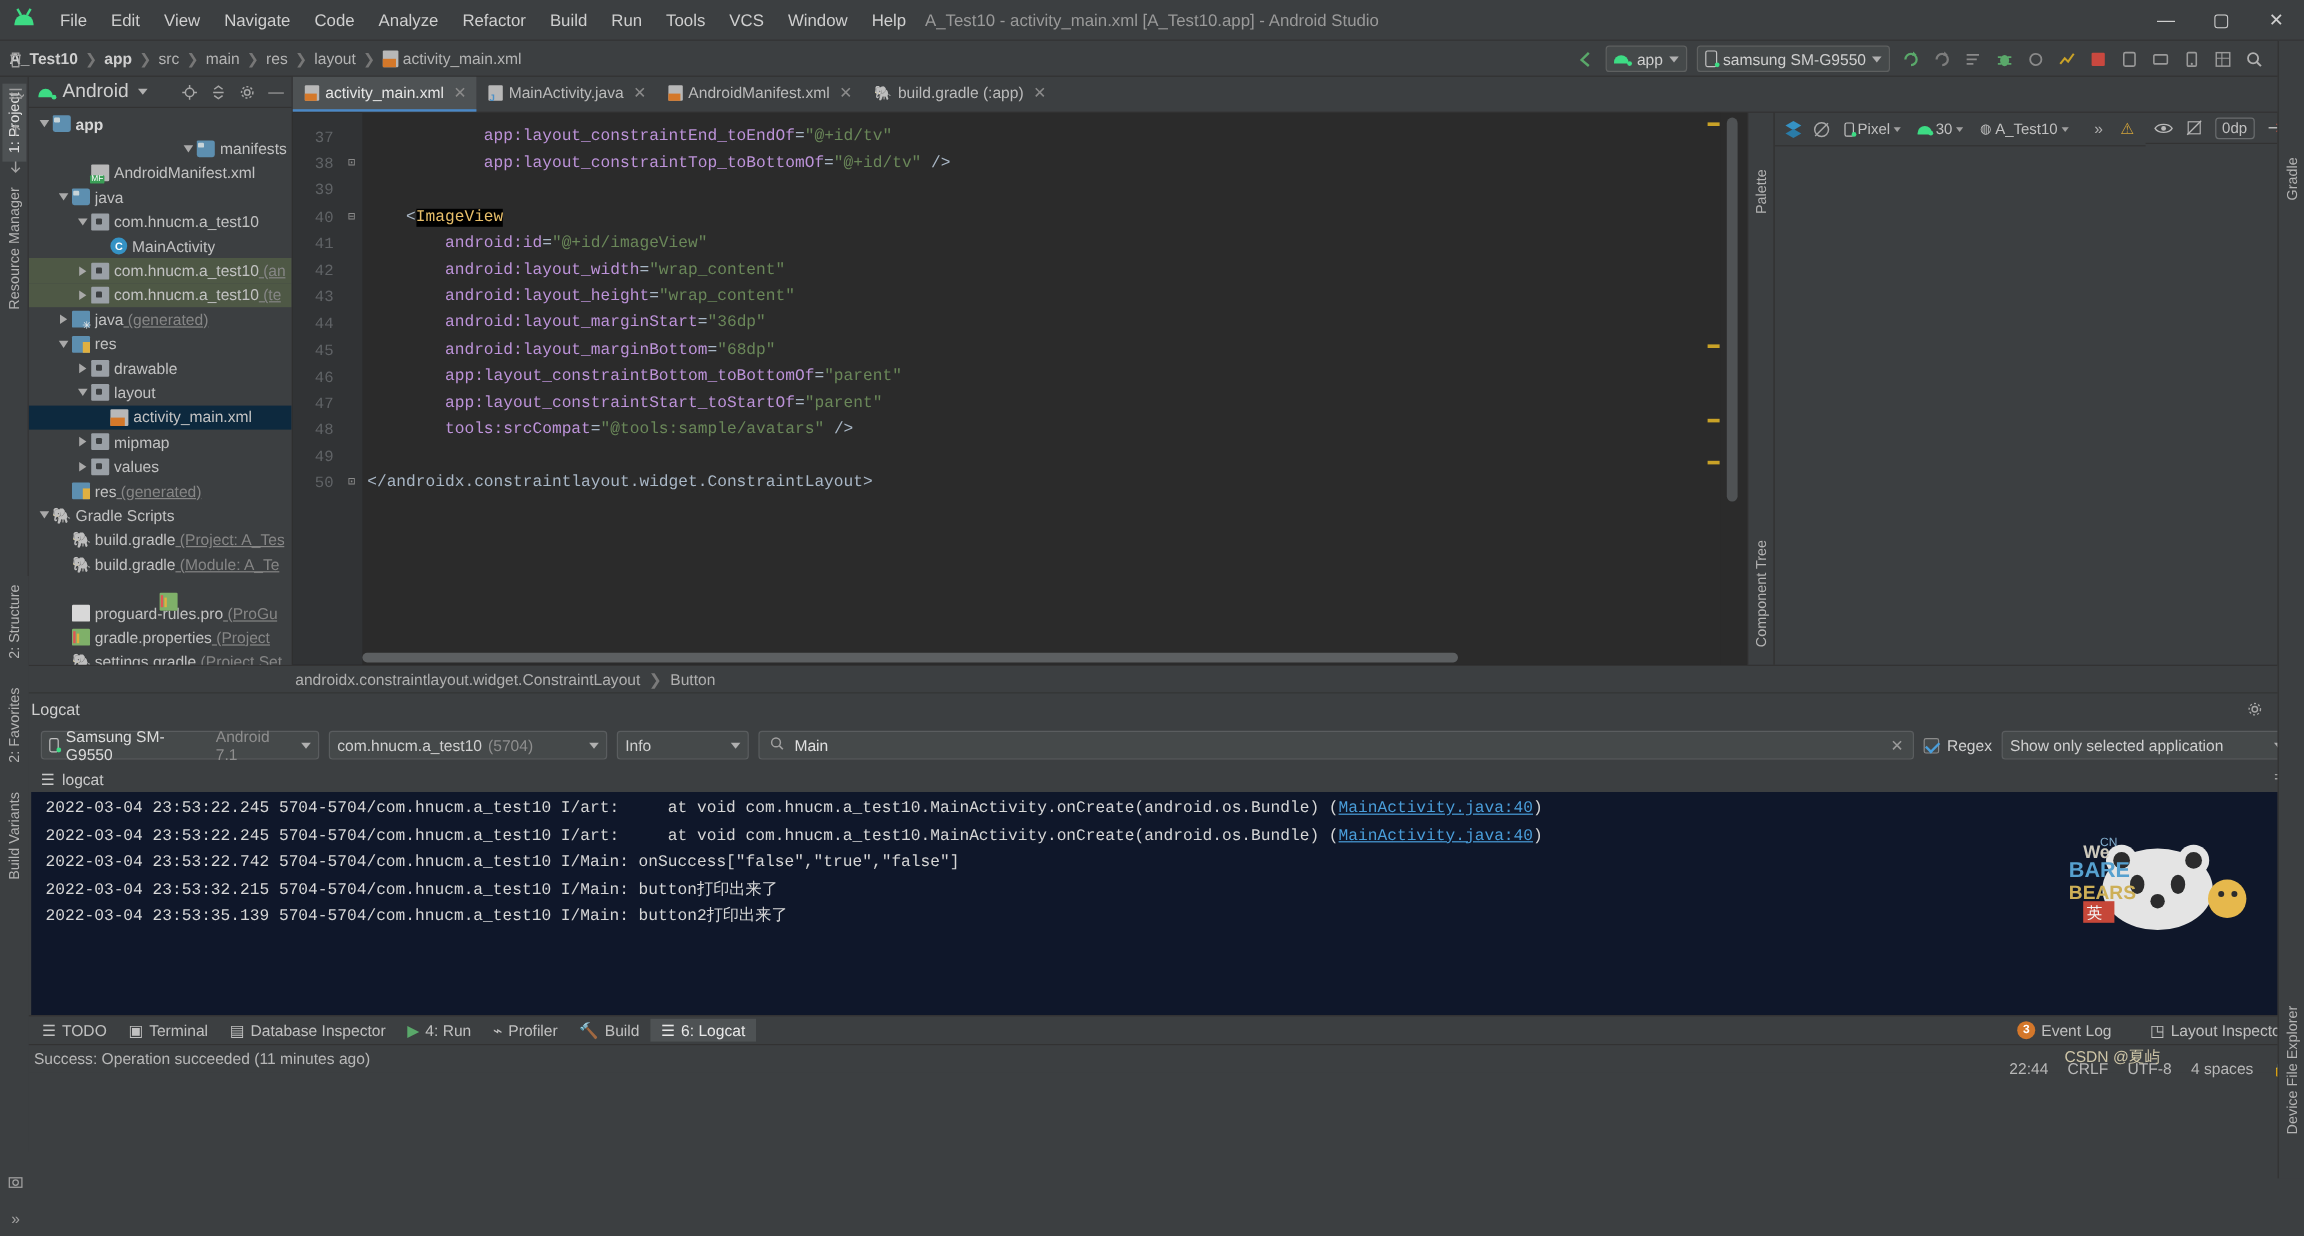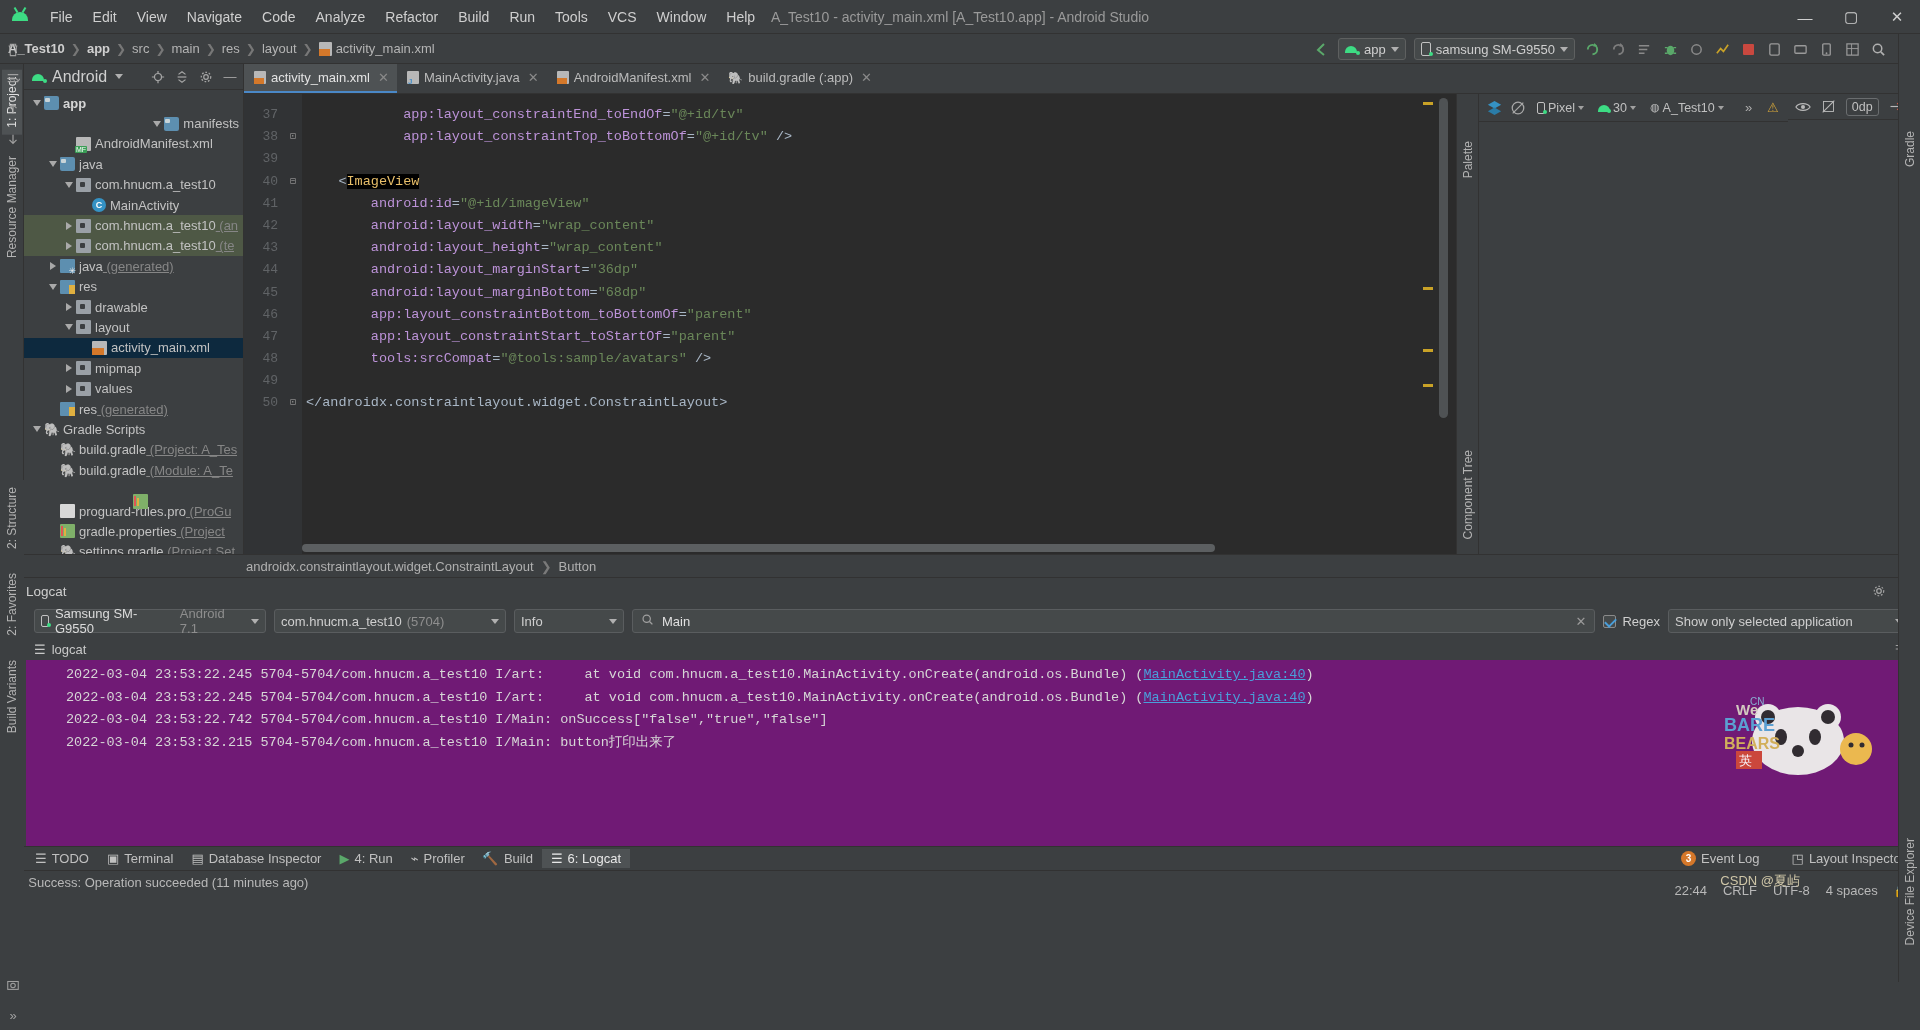--- a/index.html
+++ b/index.html
@@ -222,21 +222,21 @@
     flex:1; height:24px; border:1px solid #5a5d5f; border-radius:3px; background:#45494a;
     display:flex; align-items:center; padding:0 8px; gap:8px; font-size:13px; color:#e0e0e0;
   }
   .lc-checkbox { display:flex; align-items:center; gap:6px; font-size:13px; color:#cfcfcf;}
   .cbox { width:13px;height:13px;border:1px solid #8a8a8a; background:#45494a; border-radius:2px; position:relative;}
   .cbox.checked:after {
     content:""; position:absolute; left:3px; top:0px; width:5px;height:9px;
     border:solid #4a9eda; border-width:0 2px 2px 0; transform: rotate(45deg);
   }
   .lc-subtab { height:22px; display:flex; align-items:center; padding-left:34px; gap:6px; font-size:13px; color:#c9c9c9;}
-  .lc-out { flex:1; background:#701a75; position:relative; overflow:hidden; margin-left:26px;padding-left:28px; }
+  .lc-out { flex:1; background:#0f172a; position:relative; overflow:hidden; margin-left:26px; }
   .log-line { font-family:"Liberation Mono", monospace; font-size:13.5px; color:#d6d6d6; line-height:22.5px; white-space:pre; padding-left:12px;}
   .log-link { color:#4a9eda; text-decoration:underline;}
   .lc-left-rail { position:absolute; left:0; top:0; bottom:0; width:26px; display:flex; flex-direction:column; align-items:center; padding-top:40px; gap:12px;}
   .rail-ic { width:18px;height:18px; display:flex;align-items:center;justify-content:center; color:#a0a0a0; font-size:13px;}
 
   .watermark { position:absolute; right:24px; bottom:62px; opacity:0.95; }
 
   
   .tool-bottom {
     height: 24px; background:#3c3f41; display:flex; align-items:center; padding-left:26px; gap:0px;
@@ -850,20 +850,21 @@
           </svg>
       </span>
     </div>
 
     <div class="lc-out">
       <div id="log-container" style="padding-top:4px;">
           <div class="log-line">2022-03-04 23:53:22.245 5704-5704/com.hnucm.a_test10 I/art:     at void com.hnucm.a_test10.MainActivity.onCreate(android.os.Bundle) (<span class="log-link">MainActivity.java:40</span>)</div>
           <div class="log-line">2022-03-04 23:53:22.245 5704-5704/com.hnucm.a_test10 I/art:     at void com.hnucm.a_test10.MainActivity.onCreate(android.os.Bundle) (<span class="log-link">MainActivity.java:40</span>)</div>
           <div class="log-line">2022-03-04 23:53:22.742 5704-5704/com.hnucm.a_test10 I/Main: onSuccess["false","true","false"]</div>
           <div class="log-line">2022-03-04 23:53:32.215 5704-5704/com.hnucm.a_test10 I/Main: button打印出来了</div>
+          <div class="log-line">2022-03-04 23:53:35.139 5704-5704/com.hnucm.a_test10 I/Main: button2打印出来了</div>
         </div>
       <div class="watermark">
         <svg width="190" height="92" viewBox="0 0 190 92">
           <ellipse cx="92" cy="52" rx="46" ry="34" fill="#f0f0ee"></ellipse>
           <circle cx="62" cy="28" r="13" fill="#f0f0ee"></circle>
             <circle cx="122" cy="28" r="13" fill="#f0f0ee"></circle>
           <circle cx="62" cy="28" r="7" fill="#2e2e2e"></circle>
             <circle cx="122" cy="28" r="7" fill="#2e2e2e"></circle>
           <ellipse cx="75" cy="48" rx="6" ry="8" fill="#2e2e2e"></ellipse>
             <ellipse cx="109" cy="48" rx="6" ry="8" fill="#2e2e2e"></ellipse>

